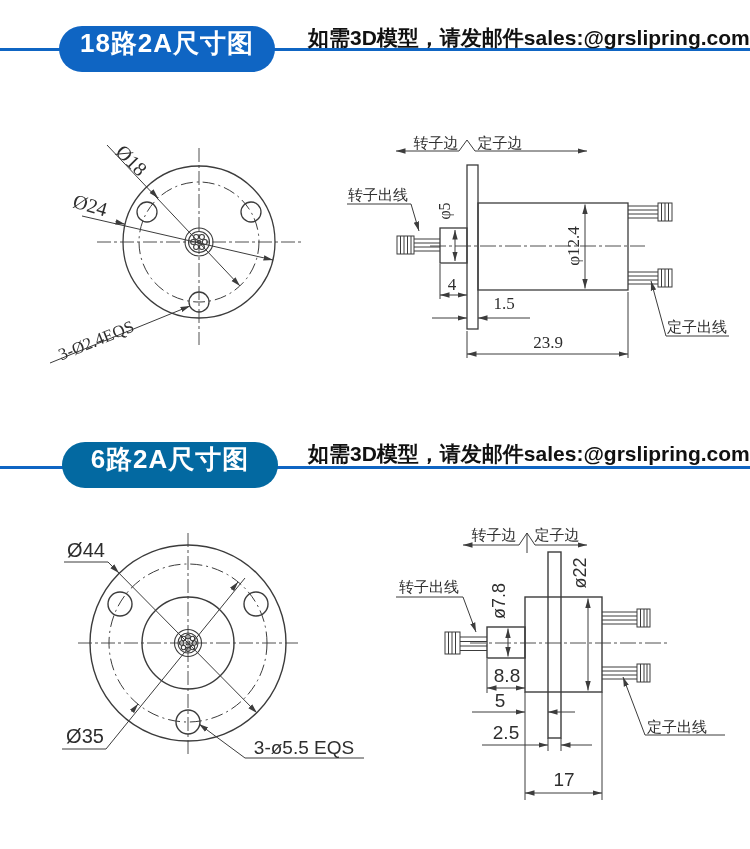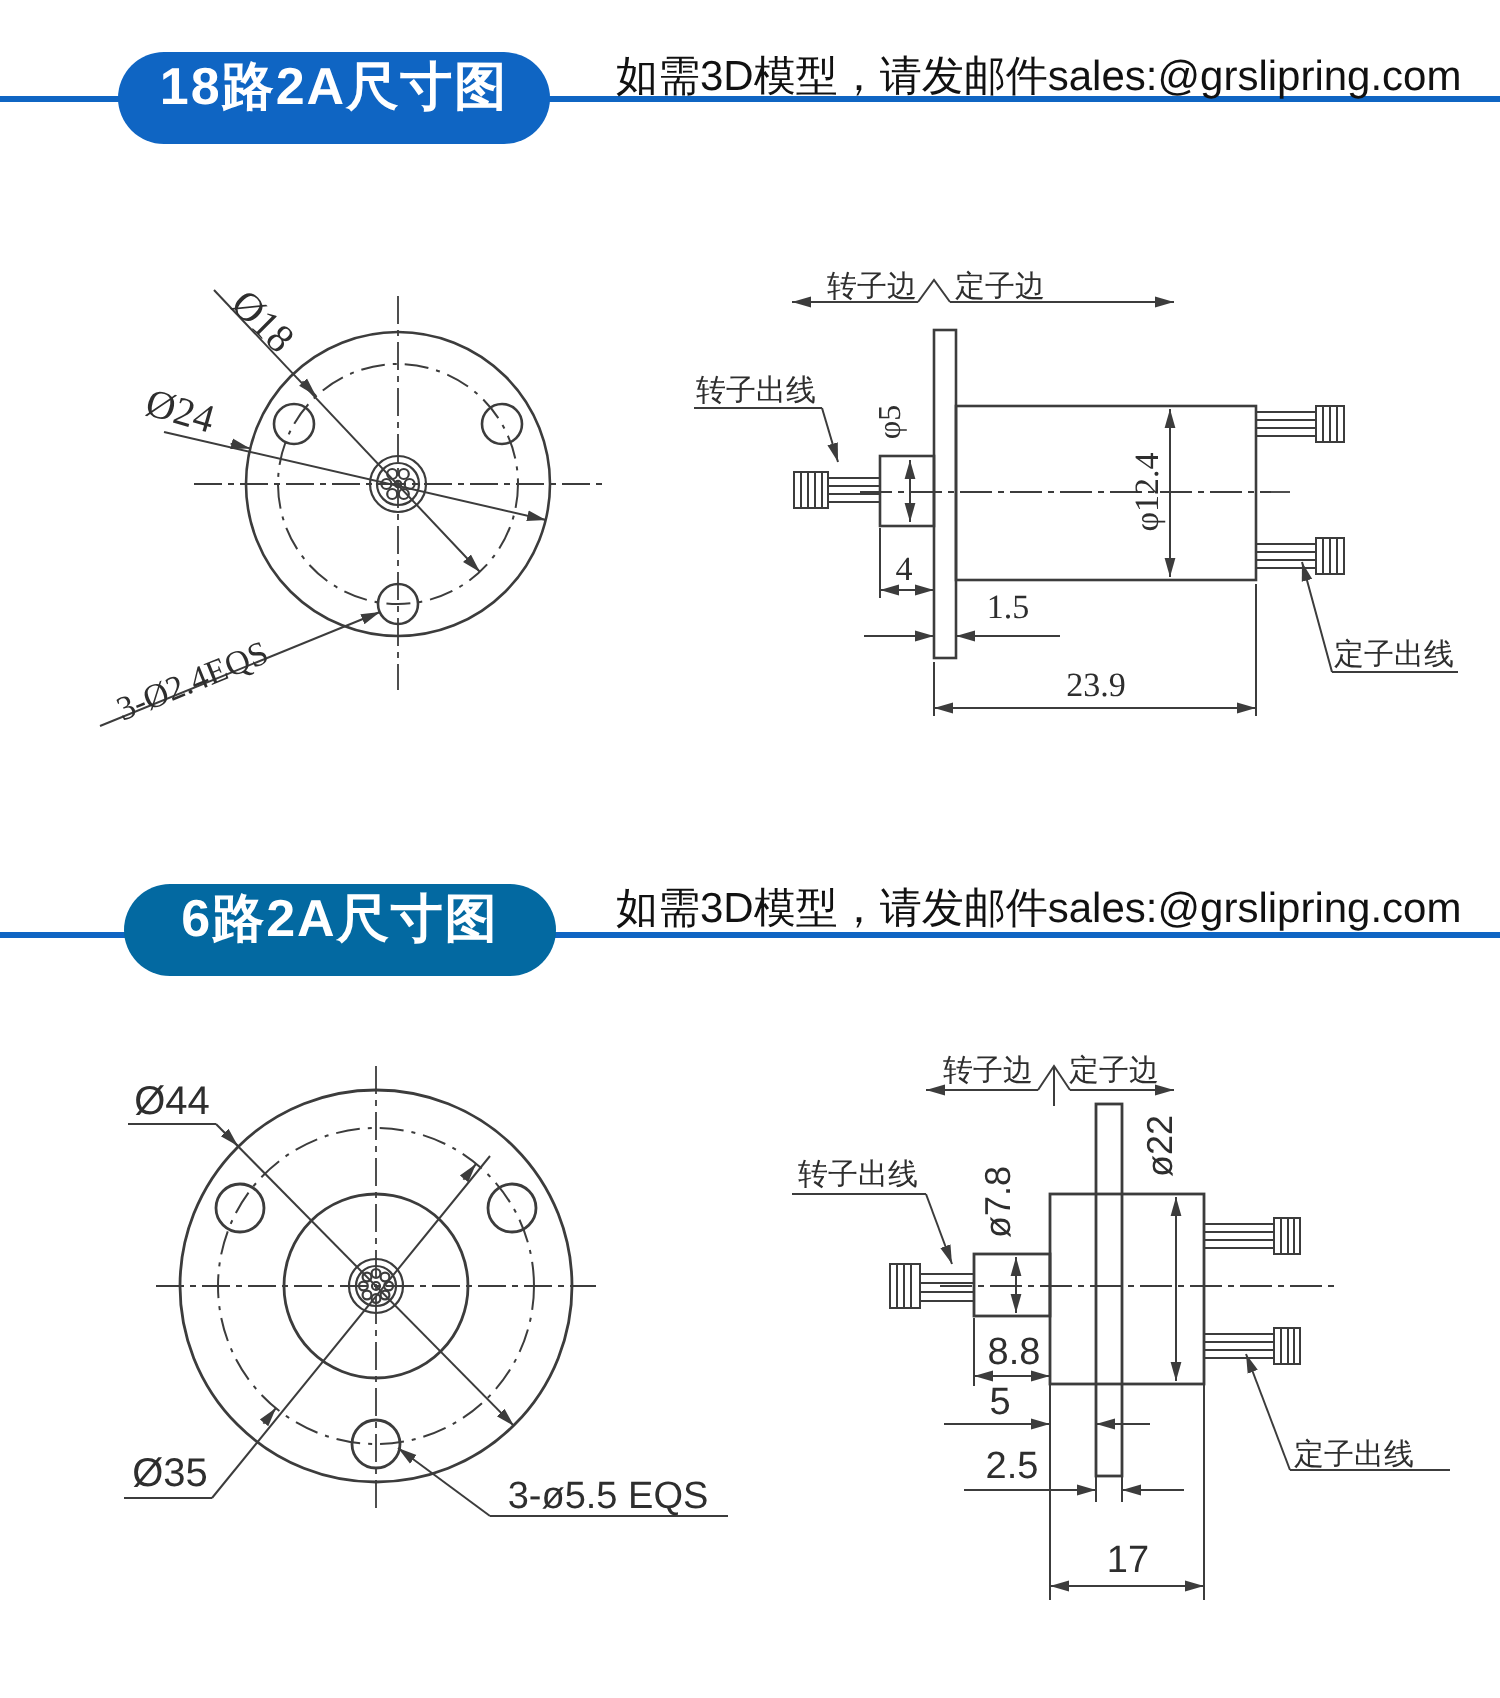--- a/index.html
+++ b/index.html
@@ -3,21 +3,21 @@
 <meta charset="utf-8">
 <style>
   html,body{margin:0;padding:0;background:#fff;}
   body{width:750px;height:849px;position:relative;overflow:hidden;
        font-family:"Liberation Sans",sans-serif;}
   .hdr-line{position:absolute;left:0;width:750px;height:3px;}
   .badge{position:absolute;width:216px;height:46px;border-radius:23px;
          display:flex;align-items:flex-start;justify-content:center;
          color:#fff;font-size:26px;font-weight:bold;letter-spacing:1px;
          font-family:"Liberation Sans",sans-serif;}
-  .note{position:absolute;left:308px;width:440px;font-size:21px;font-weight:normal;
+  .note{position:absolute;left:308px;width:440px;font-size:21px;font-weight:bold;
         color:#111;font-family:"Liberation Sans",sans-serif;white-space:nowrap;}
   svg{position:absolute;left:0;}
   svg text{fill:#2e2e2e;}
   .cadlines line,.cadlines path,.cadlines rect,.cadlines circle,.cadlines polyline{
       stroke:#3c3c3c;fill:none;}
   .t-ser{font-family:"Liberation Serif",serif;}
   .t-san{font-family:"Liberation Sans",sans-serif;}
 </style>
 </head>
 <body>

